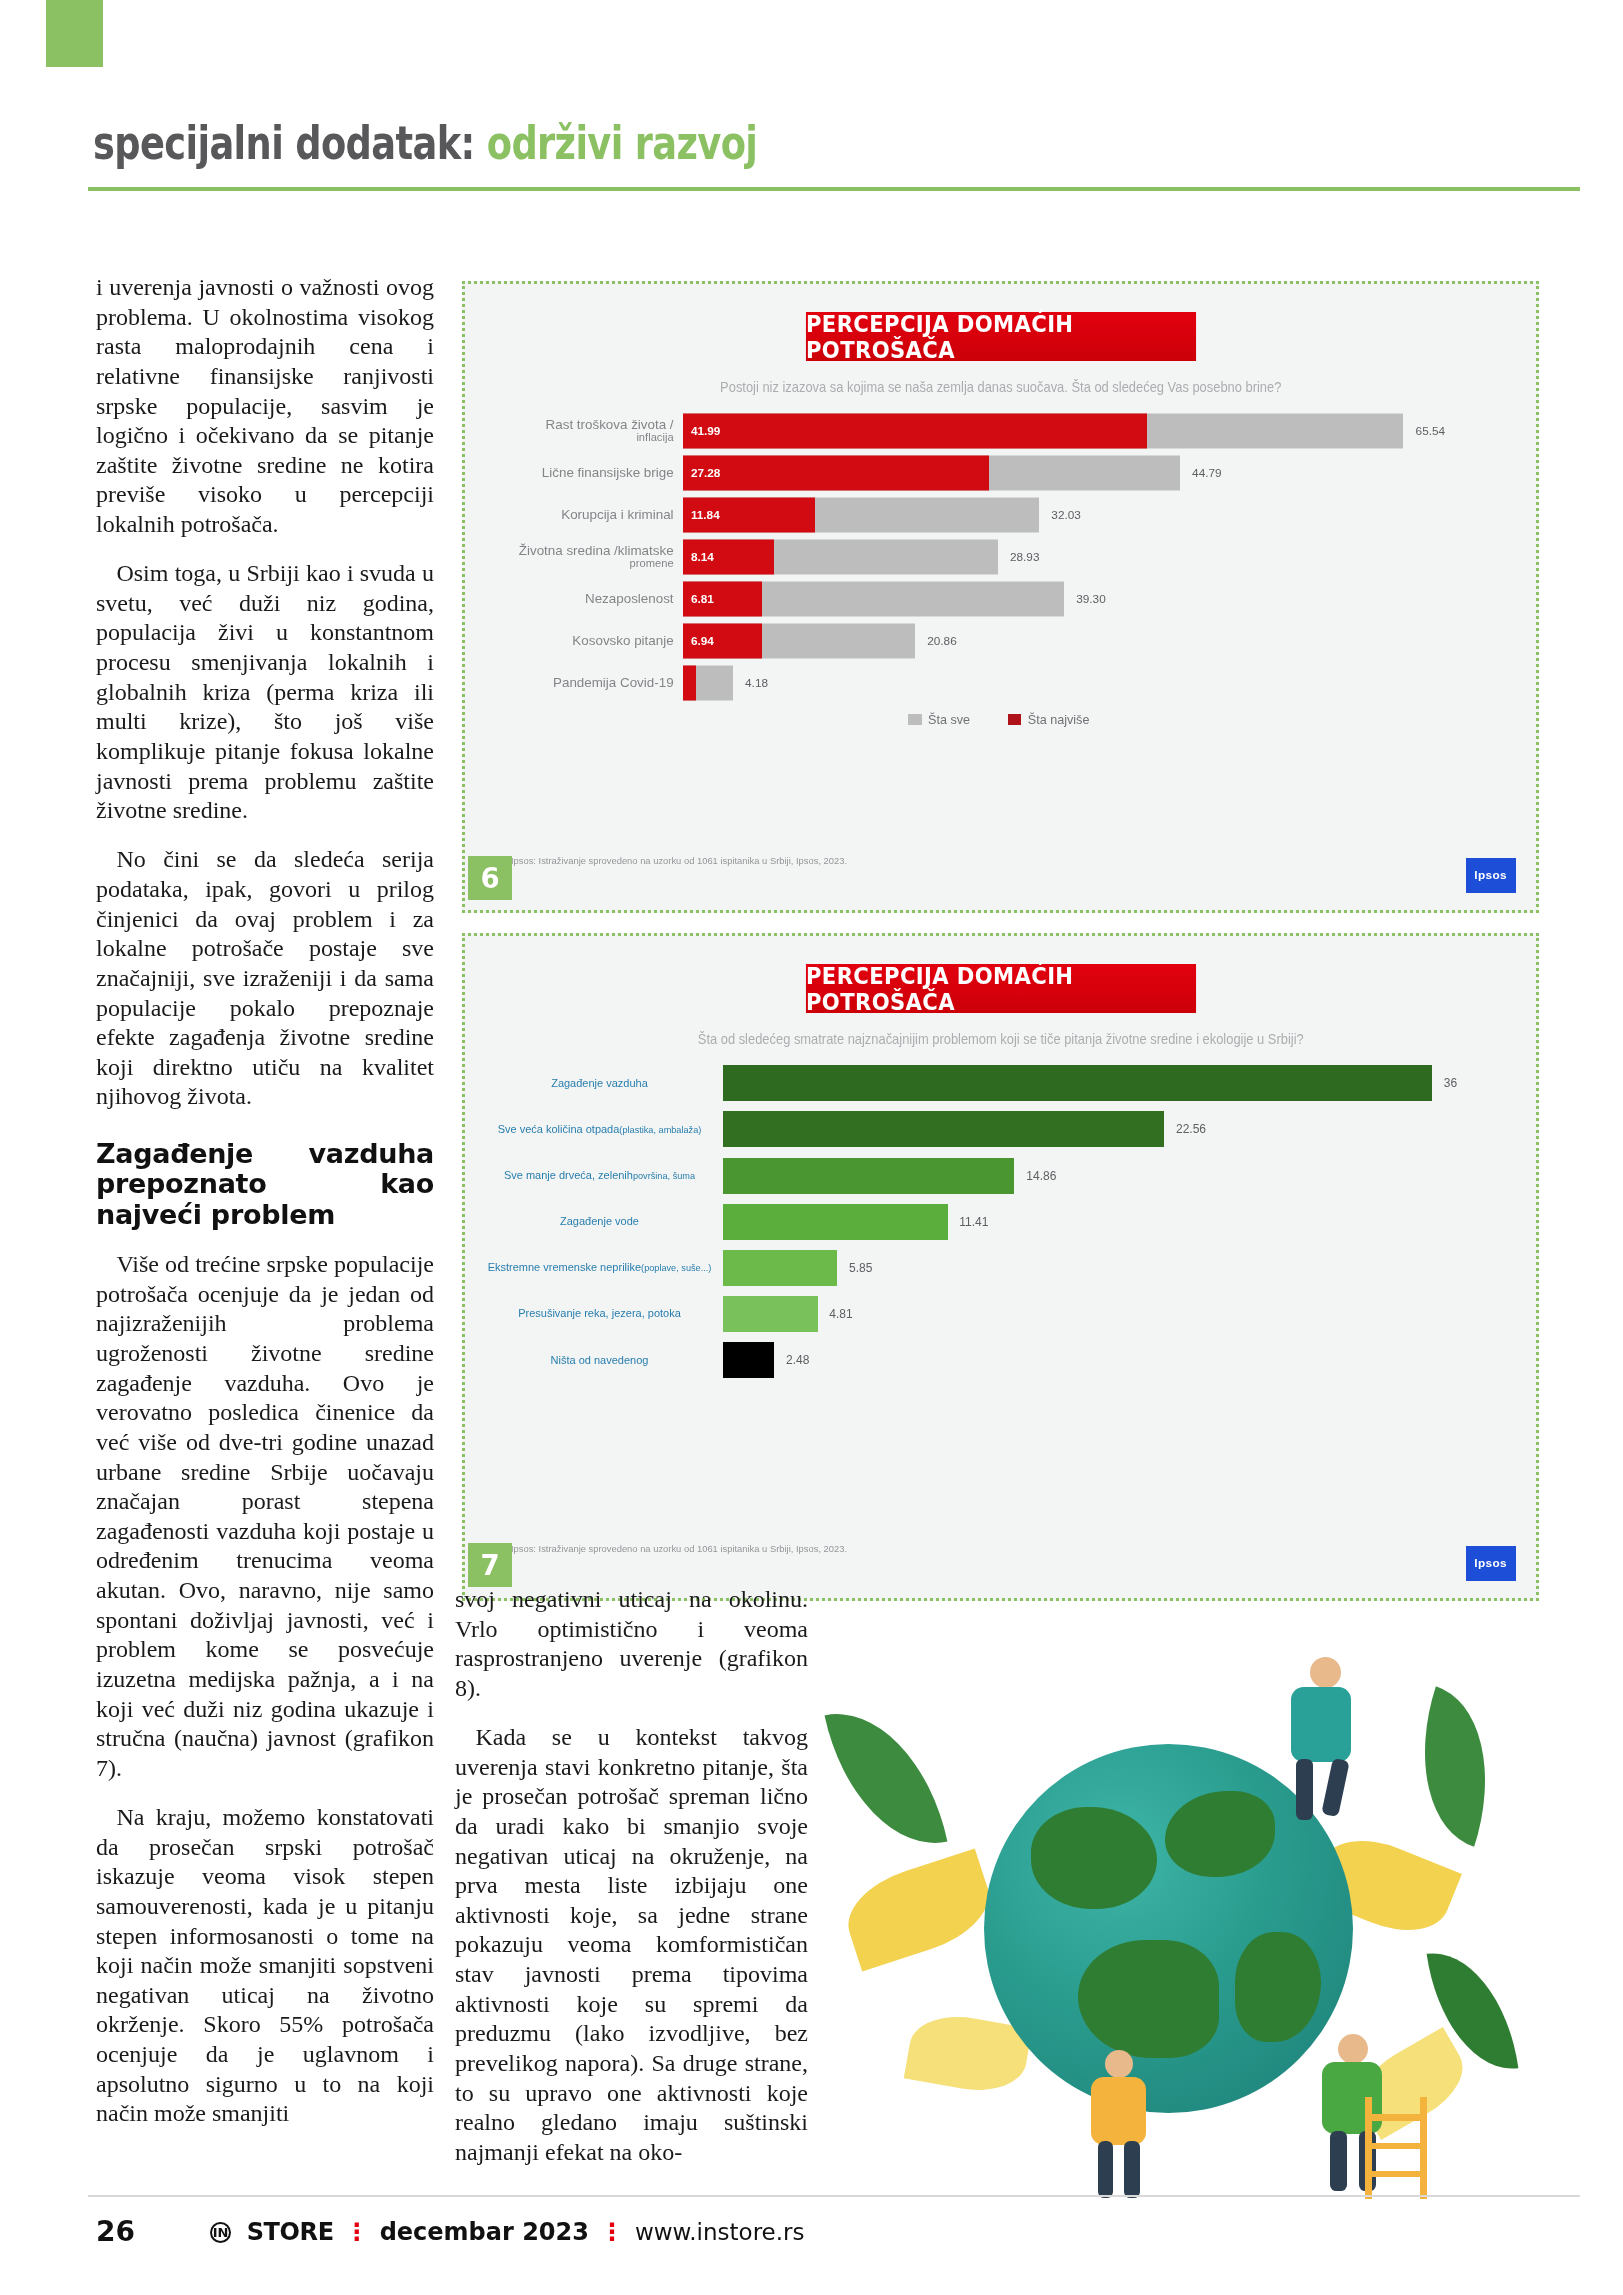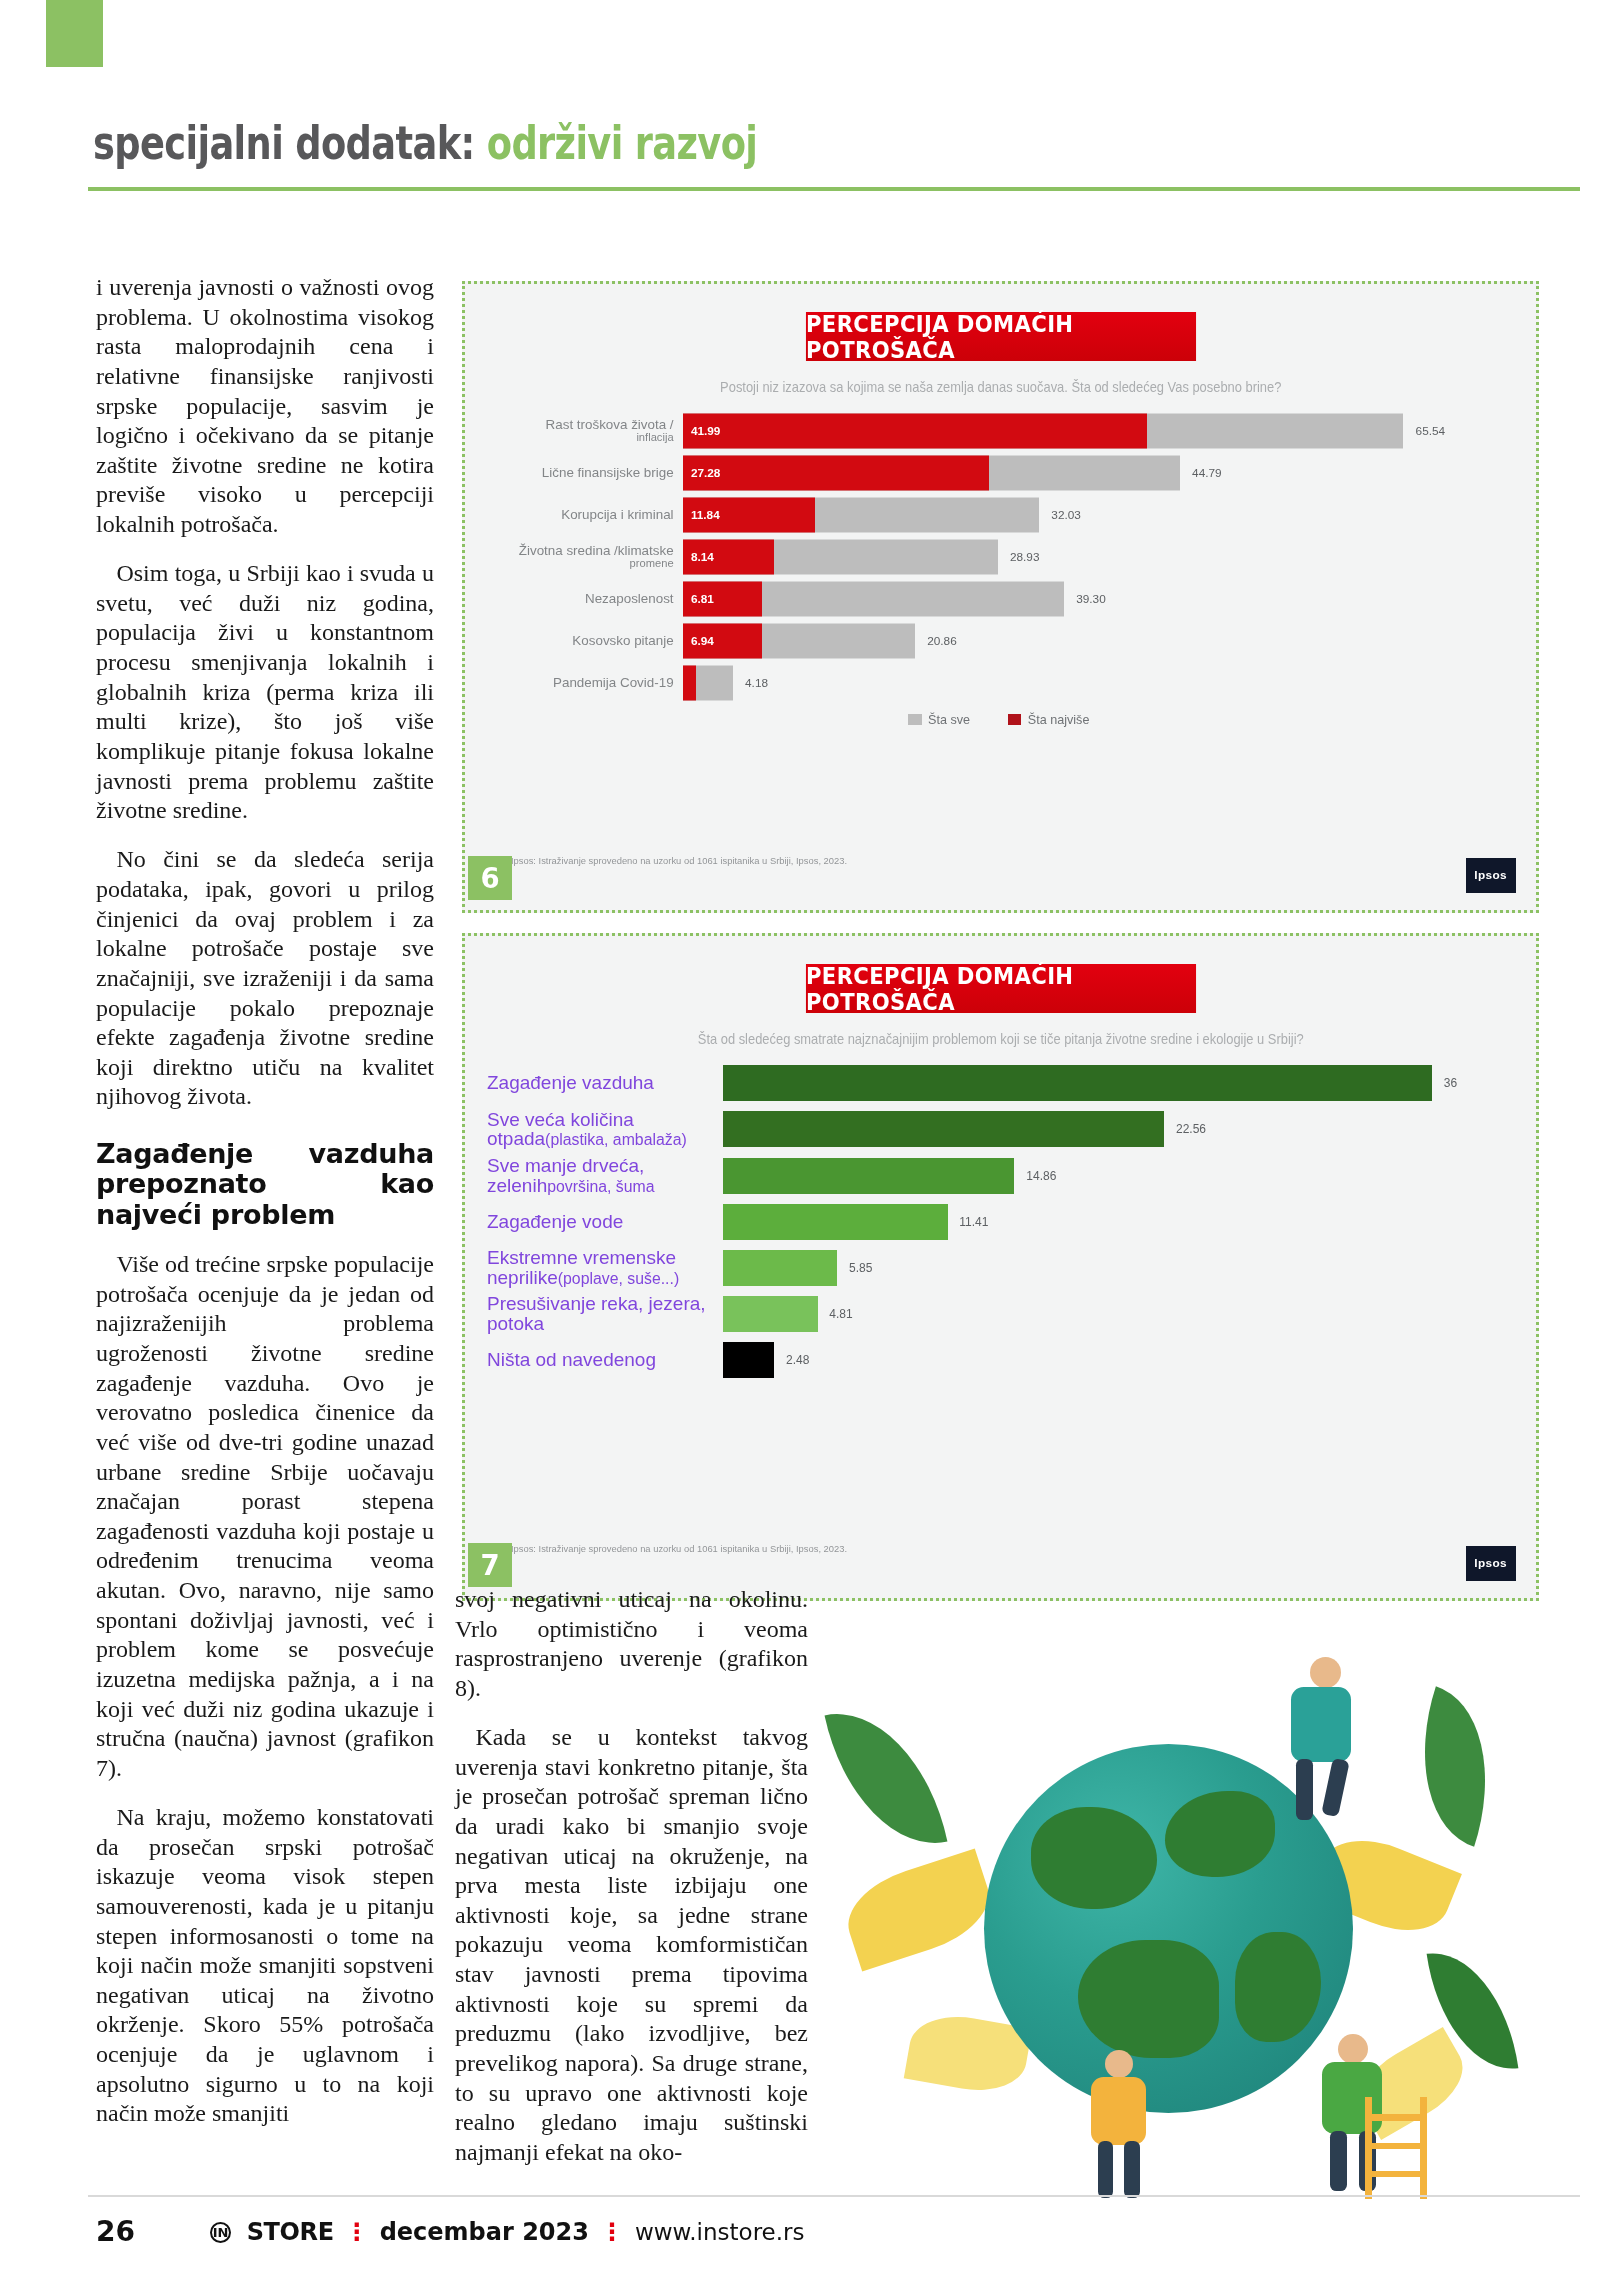--- a/index.html
+++ b/index.html
@@ -99,23 +99,23 @@
   }
   .bar-val-out {
     position: absolute; top: 50%; transform: translateY(-50%);
     color: #5d6063; font-family: "Liberation Sans", sans-serif;
     font-size: 11.8px; filter: blur(0.3px);
   }
 
   
   .gbar-row { display: flex; align-items: center; height: 36px; margin-bottom: 10.2px; }
   .gbar-label {
-    width: 236px; flex: 0 0 236px; text-align: left; padding-right: 11px;
-    font-family: "Liberation Sans", sans-serif; font-size: 19px;
-    color: #6d28d9; line-height: 1.05; filter: blur(0.3px); opacity: .85;
+    width: 236px; flex: 0 0 236px; text-align: center; padding-right: 11px;
+    font-family: "Liberation Sans", sans-serif; font-size: 11px;
+    color: #0369a1; line-height: 1.05; filter: blur(0.3px); opacity: .85;
   }
   .gbar-track { position: relative; flex: 1 1 auto; height: 100%; }
   .gbar { position: absolute; left: 0; top: 0; height: 100%; }
   .gbar-val {
     position: absolute; top: 50%; transform: translateY(-50%);
     color: #5d6063; font-family: "Liberation Sans", sans-serif;
     font-size: 12px; filter: blur(0.3px);
   }
 
   .legend {
@@ -127,21 +127,21 @@
   .legend .sw-grey { background: #bdbdbd; }
   .legend .sw-red  { background: #b0121a; }
 
   .source-note {
     position: absolute; left: 20.4px; bottom: 42px; width: 70%;
     font-family: "Liberation Sans", sans-serif; font-size: 9.4px;
     color: #7b7e81; line-height: 1.35; filter: blur(0.4px); opacity: .8;
   }
   .ipsos-logo {
     position: absolute; right: 20.4px; bottom: 17.3px;
-    width: 50px; height: 35px; background: #0f172a;
+    width: 50px; height: 35px; background: #1d4ed8;
     display: flex; align-items: center; justify-content: center;
     color: #fff; font-family: "Liberation Sans", sans-serif;
     font-size: 11.8px; font-weight: 700; letter-spacing: 0.4px;
   }
 
   .fig-badge {
     position: absolute; width: 44px; height: 44px; background: #8cc163;
     color: #fff; font-family: "DejaVu Sans", sans-serif; font-weight: 700;
     font-size: 27.5px; display: flex; align-items: center; justify-content: center;
   }

